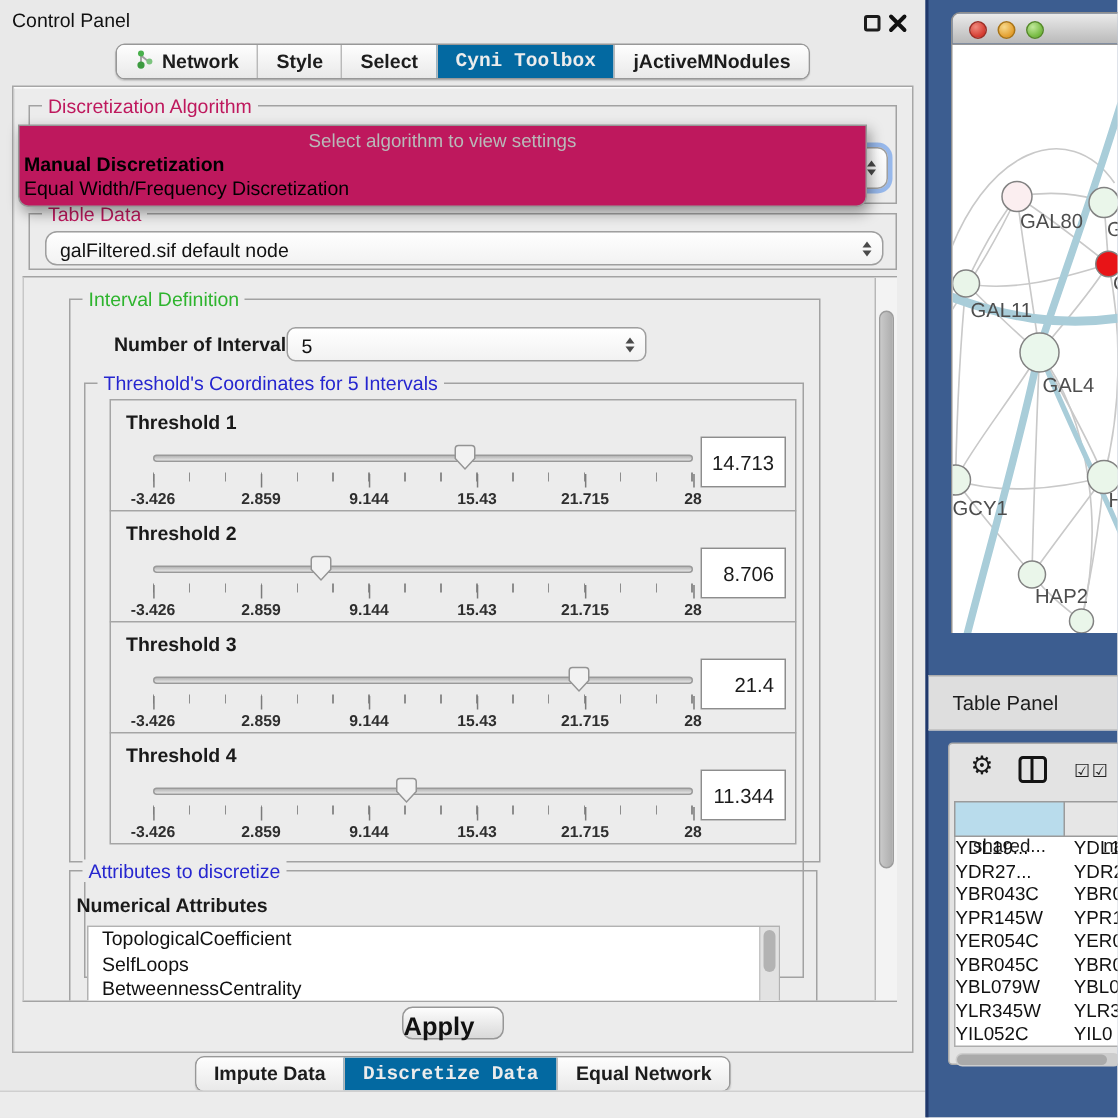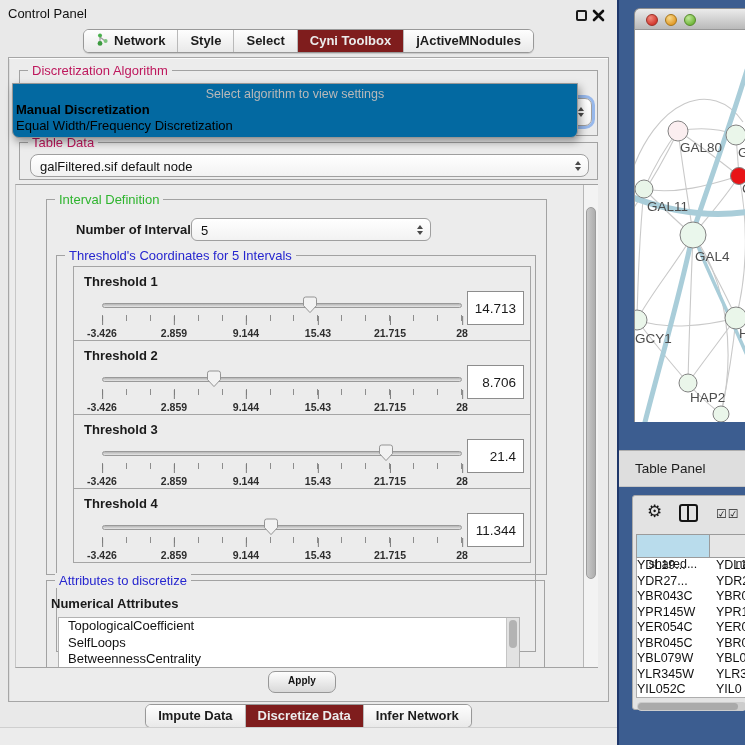--- a/index.html
+++ b/index.html
@@ -10,21 +10,21 @@
   
   .cp { position:absolute; left:0; top:0; width:617px; height:745px; background:#e9e9e9; }
   .cp-title { position:absolute; left:8px; top:6px; font-size:13px; color:#111; }
   .win-float { position:absolute; left:576px; top:10px; width:11px; height:11px; border:2px solid #1b1b1b; border-radius:2px; }
   .win-close { position:absolute; left:592px; top:9px; width:13px; height:13px; }
 
   .seg-row { position:absolute; left:0; right:0; display:flex; justify-content:center; }
   .seg-tabs { display:flex; border:1px solid #989898; border-radius:6px; overflow:hidden; background:#fff; box-shadow:0 1px 1px rgba(0,0,0,.15); }
   .seg { display:flex; align-items:flex-start; gap:5px; padding:3px 12px 4px 12px; font-size:13px; font-weight:600; color:#1c1c1c; background:linear-gradient(#fefefe,#e9e9e9); border-left:1px solid #b9b9b9; cursor:default; }
   .seg:first-child { border-left:none; }
-  .seg.sel { background:#7f1d1d; color:#ececec; }
+  .seg.sel { background:#0369a1; color:#ececec;font-family:Liberation Mono, monospace; }
   .top-tabs { top:29px; }
   .bottom-tabs { top:704px; }
 
   .cp-main { position:absolute; left:8px; top:57px; width:601px; height:645px; background:#ececec; border:1px solid #a6a6a6; box-shadow:inset 0 1px 0 #fbfbfb, inset 1px 0 0 #dedede; }
 
   .group { position:absolute; border:1px solid #a2a2a2; }
   .legend { position:absolute; top:-8px; left:8px; background:#ececec; padding:0 4px; font-size:13px; color:#be185d; line-height:15px; }
   .legend.green { color:#2eb42e; }
   .legend.blue  { color:#2626cf; }
 
@@ -33,21 +33,21 @@
   .arr-up   { width:0; height:0; border-left:3.5px solid transparent; border-right:3.5px solid transparent; border-bottom:4.5px solid #4a4a4a; }
   .arr-down { width:0; height:0; border-left:3.5px solid transparent; border-right:3.5px solid transparent; border-top:4.5px solid #4a4a4a; }
 
   .algo-group { left:10px; top:12px; width:579px; height:66px; }
   .algo-combo { left:10px; top:27px; width:562px; height:28px; border-radius:7px; box-shadow:0 0 0 3px rgba(95,150,235,.6); }
 
   .td-group { left:10px; top:84px; width:579px; height:38px; }
   .td-combo { left:10px; top:11px; width:559px; height:23px; border-radius:8px; }
 
   
-  .popup { position:absolute; left:12px; top:83px; width:566px; height:55px; background:#0369a1; border:1px solid #979797; border-radius:0 0 7px 7px; box-shadow:2px 4px 9px rgba(0,0,0,.38); z-index:40; }
+  .popup { position:absolute; left:12px; top:83px; width:566px; height:55px; background:#be185d; border:1px solid #979797; border-radius:0 0 7px 7px; box-shadow:2px 4px 9px rgba(0,0,0,.38); z-index:40; }
   .popup-hint { text-align:center; padding-top:3px; font-size:12.5px; color:#b9b9b9; }
   .popup-item { font-size:13px; color:#000; padding:1px 0 0 3px; line-height:15px; }
   .popup-item.bold { font-weight:bold; }
 
   
   .viewport { position:absolute; left:6px; top:126px; width:583px; height:484px; border-top:1px solid #a3a3a3; border-bottom:1px solid #a3a3a3; border-left:1px solid #c7c7c7; background:#ececec; overflow:hidden; }
   .vscroll { position:absolute; right:0; top:0; width:15px; height:100%; background:#f3f3f3; border-left:1px solid #b7b7b7; }
   .vthumb { position:absolute; left:2px; top:22px; width:10px; height:372px; border-radius:6px; background:linear-gradient(to right,#c9c9c9,#adadad); border:1px solid #9c9c9c; }
 
   .int-group { left:30px; top:14px; width:501px; height:376px; }
@@ -68,21 +68,21 @@
   .tick-labels span::before { content:""; position:absolute; left:50%; top:-11px; width:1px; height:9px; background:#7b7b7b; }
   .thr-value { position:absolute; right:6px; top:24px; width:57px; height:34px; background:#fff; border:1px solid #8d8d8d; font-size:13.5px; text-align:right; padding:9px 7px 0 0; }
 
   .attr-group { left:30px; top:395px; width:499px; height:120px; }
   .attr-title { position:absolute; left:4px; top:15px; font-weight:bold; font-size:13px; }
   .attr-list { position:absolute; left:11px; top:36px; width:462px; height:70px; background:#fff; border:1px solid #b2b2b2; overflow:hidden; }
   .attr-item { font-size:13px; color:#111; padding:1px 0 1px 9px; line-height:14.5px; }
   .list-scroll { position:absolute; right:0; top:0; width:13px; height:100%; background:#e2e2e2; border-left:1px solid #c5c5c5; }
   .list-thumb { position:absolute; left:2px; top:2px; width:8px; height:28px; border-radius:5px; background:#b3b3b3; }
 
-  .apply-btn { position:absolute; left:259px; top:613px; width:68px; height:22px; background:linear-gradient(#fdfdfd,#d9d9d9); border:1px solid #979797; border-radius:7px; font-size:10px; font-weight:600; color:#111; text-align:center; padding-top:3px; cursor:default; }
+  .apply-btn { position:absolute; left:259px; top:613px; width:68px; height:22px; background:linear-gradient(#fdfdfd,#d9d9d9); border:1px solid #979797; border-radius:7px; font-size:17px; font-weight:600; color:#111; padding-top:3px; cursor:default; }
 
   .cp-bottom-strip { position:absolute; left:0; top:727px; width:617px; height:18px; background:#ececec; border-top:1px solid #cfcfcf; }
 
   
   .right { position:absolute; left:617px; top:0; width:128px; height:745px; background:#3c5d90; border-left:2px solid #20386b; }
   .net-window { position:absolute; left:15px; top:8px; width:120px; height:414px; }
   .nw-titlebar { height:22px; background:linear-gradient(#ebebeb,#b9b9b9); border:1px solid #8f8f8f; border-bottom:1px solid #979797; border-radius:6px 0 0 0; position:relative; }
   .light { position:absolute; top:5px; width:12px; height:12px; border-radius:50%; }
   .light.red    { left:11px;  background:radial-gradient(circle at 35% 30%, #f08a7d, #d43b31 70%); border:1px solid #9c2f27; }
   .light.yellow { left:30px; background:radial-gradient(circle at 35% 30%, #f7d98c, #e39e2d 70%); border:1px solid #a87417; }
@@ -292,21 +292,21 @@
 
     <div class="seg-row bottom-tabs">
       <div class="seg-tabs">
         <div class="seg">
             <span>Impute Data</span>
           </div>
         <div class="seg sel">
             <span>Discretize Data</span>
           </div>
         <div class="seg">
-            <span>Infer Network</span>
+            <span>Equal Network</span>
           </div>
       </div>
     </div>
     <div class="cp-bottom-strip"></div>
 
     <div class="popup">
       <div class="popup-hint">Select algorithm to view settings</div>
       <div class="popup-item bold">Manual Discretization</div>
       <div class="popup-item">Equal Width/Frequency Discretization</div>
     </div>

